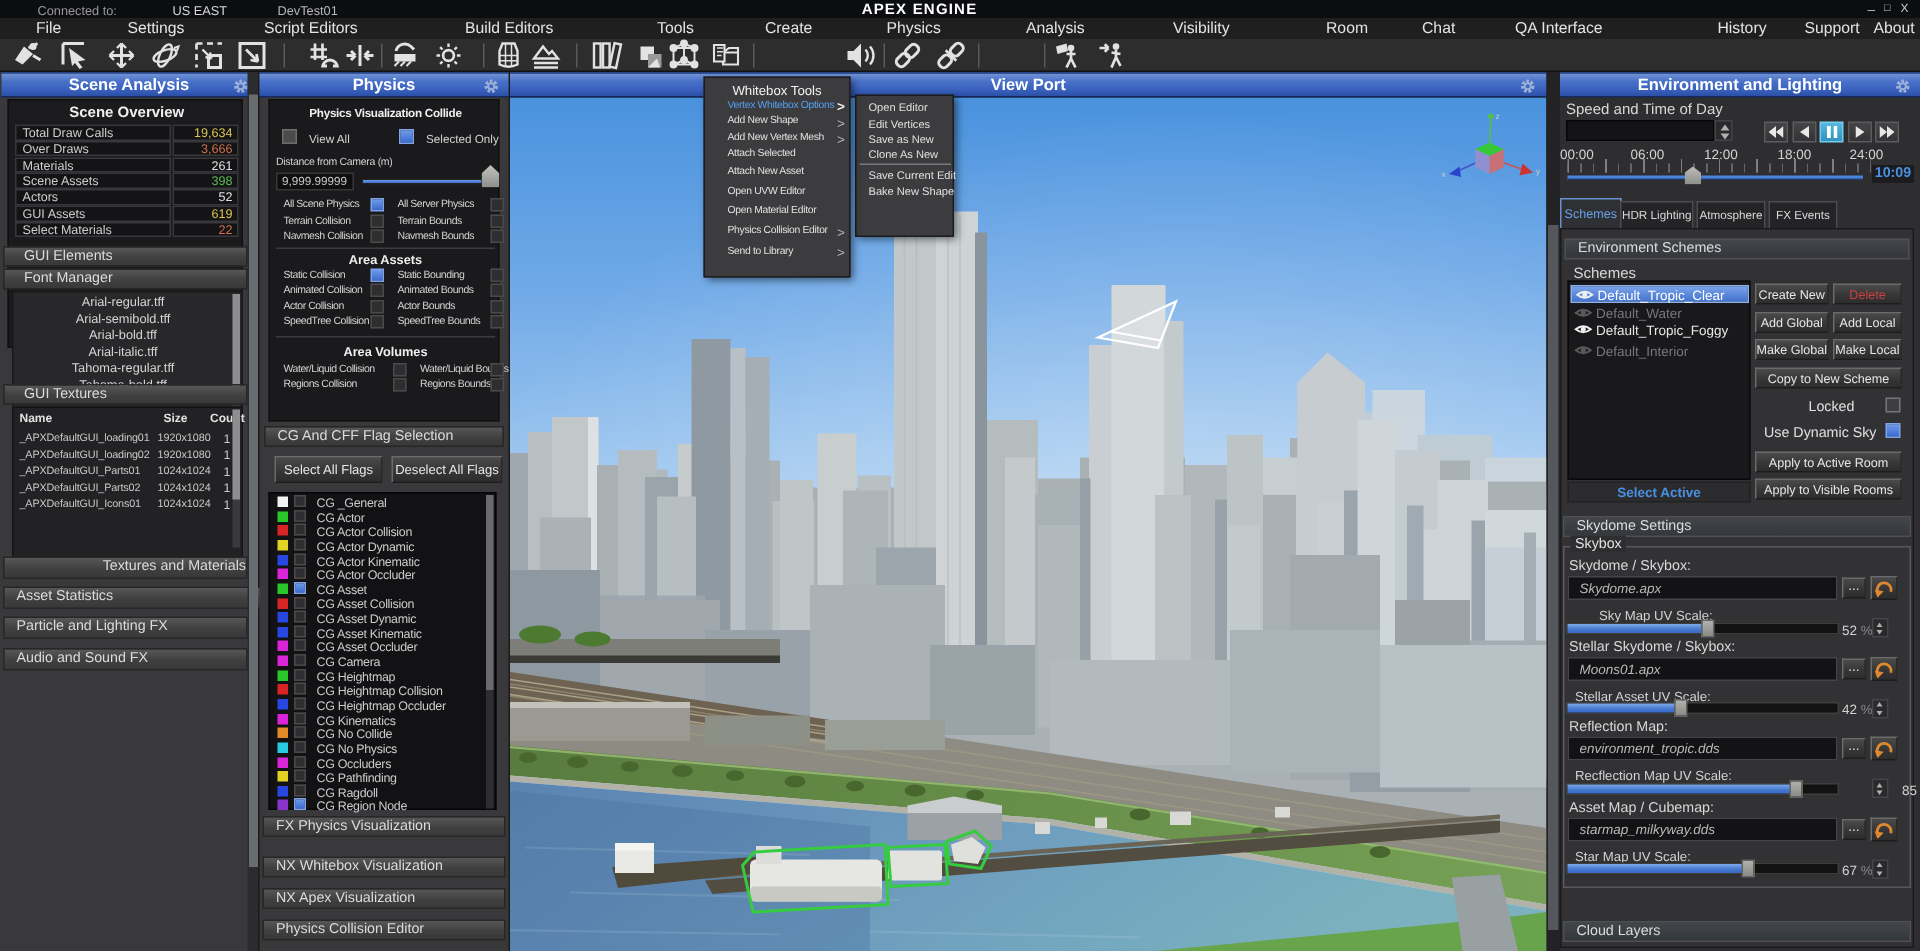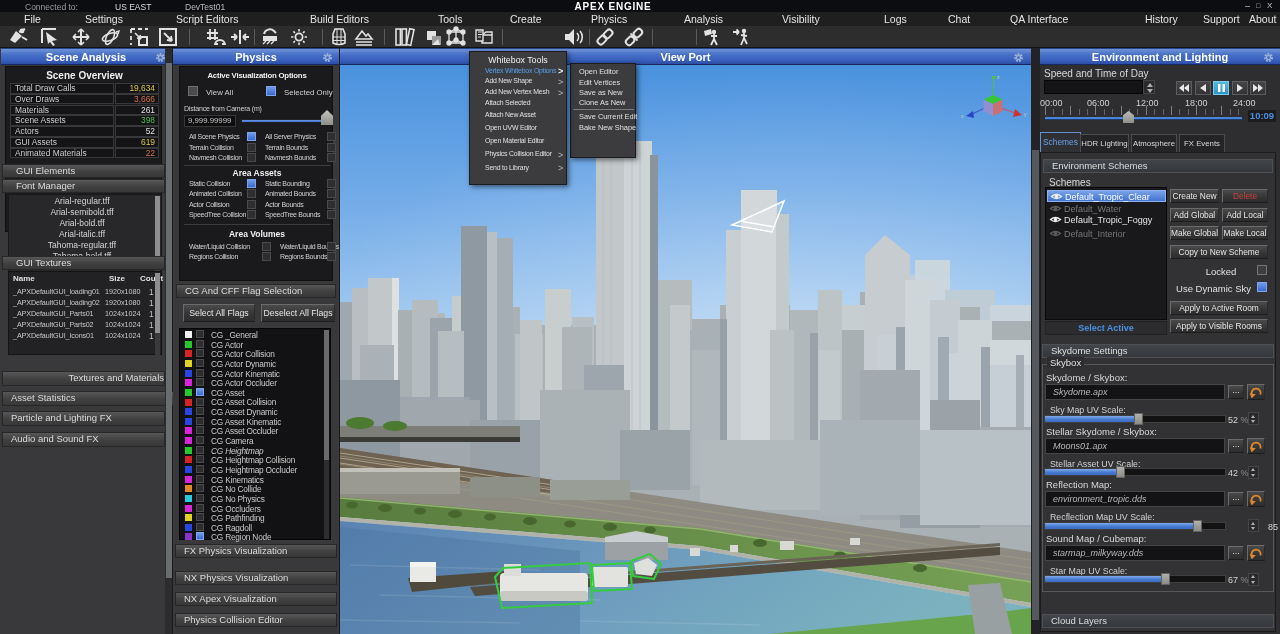--- a/index.html
+++ b/index.html
@@ -51,21 +51,21 @@
 <div id="menubar">
   <span style="left:24px;">File</span>
   <span style="left:85px;">Settings</span>
   <span style="left:176px;">Script Editors</span>
   <span style="left:310px;">Build Editors</span>
   <span style="left:438px;">Tools</span>
   <span style="left:510px;">Create</span>
   <span style="left:591px;">Physics</span>
   <span style="left:684px;">Analysis</span>
   <span style="left:782px;">Visibility</span>
-  <span style="left:884px;">Logs</span>
+  <span style="left:884px;">Room</span>
   <span style="left:948px;">Chat</span>
   <span style="left:1010px;">QA Interface</span>
   <span style="left:1145px;">History</span>
   <span style="left:1203px;">Support</span>
   <span style="left:1249px;">About</span>
 </div>
 
 <div id="toolbar">
 <svg width="1280" height="22" style="position:absolute;left:0;top:0;">
 <g fill="none" stroke="#e2e2e2" stroke-width="1.6">
@@ -229,34 +229,34 @@
       </div>
     <div class="srow" style="top:59.2px;">
         <span class="sl">Actors</span>
         <span class="sv">52</span>
       </div>
     <div class="srow" style="top:70px;">
         <span class="sl">GUI Assets</span>
         <span class="sv" style="color:#dcc64c;">619</span>
       </div>
     <div class="srow" style="top:80.8px;">
-        <span class="sl">Animated Materials</span>
+        <span class="sl">Select Materials</span>
         <span class="sv" style="color:#d0714a;">22</span>
       </div>
   </div>
   <div class="greybar" style="left:2px;top:116px;width:163px;height:14px;padding-left:13px;">GUI Elements</div>
   <div class="greybar" style="left:2px;top:130.5px;width:163px;height:14px;padding-left:13px;">Font Manager</div>
   <div class="abs" style="left:8px;top:146px;width:154px;height:116px;background:#28282a;border:1px solid #19191b;">
     <div class="abs" style="left:0;top:1px;width:146px;text-align:center;color:#d6d6d6;font-size:8.5px;line-height:10.9px;">Arial-regular.tff<br>Arial-semibold.tff<br>Arial-bold.tff<br>Arial-italic.tff<br>Tahoma-regular.tff<br>Tahoma-bold.tff</div>
     <div class="abs" style="right:1px;top:1px;width:5px;height:113px;background:#3a3a3c;">
         <div class="abs" style="left:0;top:0;width:5px;height:70px;background:#8e8e90;"></div>
       </div>
   </div>
   <div class="greybar" style="left:2px;top:208px;width:163px;height:14px;padding-left:13px;">GUI Textures</div>
-  <div class="abs" style="left:8px;top:223px;width:154px;height:84px;background:#222224;border:1px solid #141416;">
+  <div class="abs" style="left:8px;top:223px;width:154px;height:101px;background:#222224;border:1px solid #141416;">
     <div class="abs" style="left:4px;top:2px;color:#e0e0e0;font-size:8px;font-weight:bold;">Name</div>
     <div class="abs" style="left:100px;top:2px;color:#e0e0e0;font-size:8px;font-weight:bold;">Size</div>
     <div class="abs" style="left:131px;top:2px;color:#e0e0e0;font-size:8px;font-weight:bold;">Count</div>
     <div class="row" style="left:4px;top:15px;font-size:7.2px;letter-spacing:-0.1px;">_APXDefaultGUI_loading01</div>
       <div class="row" style="left:96px;top:15px;font-size:7.2px;">1920x1080</div>
       <div class="row" style="left:140px;top:15px;font-size:8.3px;">1</div>
     <div class="row" style="left:4px;top:26px;font-size:7.2px;letter-spacing:-0.1px;">_APXDefaultGUI_loading02</div>
       <div class="row" style="left:96px;top:26px;font-size:7.2px;">1920x1080</div>
       <div class="row" style="left:140px;top:26px;font-size:8.3px;">1</div>
     <div class="row" style="left:4px;top:37px;font-size:7.2px;letter-spacing:-0.1px;">_APXDefaultGUI_Parts01</div>
@@ -282,21 +282,21 @@
 </div>
 
 <div id="physpanel" class="abs" style="left:173px;top:48px;width:166px;height:586px;background:#39393b;">
   <div class="bluehdr" style="left:0;top:0;width:166px;">Physics
     <svg class="gear" style="right:6px;" viewBox="0 0 12 12">
         <circle cx="6" cy="6" r="3.6" fill="none" stroke="#9ab0d8" stroke-width="2.6" stroke-dasharray="1.9 1.2"></circle>
         <circle cx="6" cy="6" r="2.2" fill="none" stroke="#9ab0d8" stroke-width="1.4"></circle>
       </svg>
   </div>
   <div class="panelbox" style="left:6px;top:18px;width:154px;height:215px;background:#1a1a1c;">
-    <div class="abs" style="left:0;top:4px;width:154px;text-align:center;color:#efefef;font-weight:bold;font-size:7.8px;letter-spacing:-0.2px;">Active Visualization Options</div>
+    <div class="abs" style="left:0;top:4px;width:154px;text-align:center;color:#efefef;font-weight:bold;font-size:7.8px;letter-spacing:-0.2px;">Physics Visualization Collide</div>
     <div class="cb" style="left:8px;top:19px;"></div>
       <div class="lbl" style="left:26px;top:20.5px;font-size:7.8px;">View All</div>
     <div class="cb blue" style="left:86px;top:19px;"></div>
       <div class="lbl" style="left:104px;top:20.5px;font-size:7.8px;">Selected Only</div>
     <div class="lbl" style="left:4px;top:38px;font-size:7px;letter-spacing:-0.2px;">Distance from Camera  (m)</div>
     <div class="abs" style="left:4px;top:48px;width:52px;height:12px;background:#0e0e0e;border:1px solid #38383a;color:#c8c8c8;font-size:7.8px;line-height:10px;padding-left:3px;">9,999.99999</div>
     <div class="abs" style="left:61px;top:52px;width:81px;height:4px;background:linear-gradient(180deg,#6f9ae8,#3a6ad0);border:1px solid #222;"></div>
     <div class="abs" style="left:141px;top:43px;width:12px;height:15px;background:linear-gradient(180deg,#c2c2be,#8e8e8a);clip-path:polygon(50% 0,100% 38%,100% 100%,0 100%,0 38%);"></div>
 
     <div class="plbl" style="left:9px;top:66px;">All Scene Physics</div>
@@ -375,21 +375,21 @@
     <div class="cb dark" style="left:16px;top:87.8px;width:8px;height:8px;"></div>
     <div class="frow" style="left:31px;top:87.8px;font-size:8.3px;">CG Asset Kinematic</div>
     <div class="sq" style="left:5px;top:98.4px;background:#da24da;"></div>
     <div class="cb dark" style="left:16px;top:97.4px;width:8px;height:8px;"></div>
     <div class="frow" style="left:31px;top:97.4px;font-size:8.3px;">CG Asset Occluder</div>
     <div class="sq" style="left:5px;top:108.0px;background:#da24da;"></div>
     <div class="cb dark" style="left:16px;top:107.0px;width:8px;height:8px;"></div>
     <div class="frow" style="left:31px;top:107.0px;font-size:8.3px;">CG Camera</div>
     <div class="sq" style="left:5px;top:117.7px;background:#28c828;"></div>
     <div class="cb dark" style="left:16px;top:116.7px;width:8px;height:8px;"></div>
-    <div class="frow" style="left:31px;top:116.7px;font-size:8.3px;font-style:italic;">CG Heightmap</div>
+    <div class="frow" style="left:31px;top:116.7px;font-size:8.3px;">CG Heightmap</div>
     <div class="sq" style="left:5px;top:127.3px;background:#d82424;"></div>
     <div class="cb dark" style="left:16px;top:126.3px;width:8px;height:8px;"></div>
     <div class="frow" style="left:31px;top:126.3px;font-size:8.3px;">CG Heightmap Collision</div>
     <div class="sq" style="left:5px;top:137.0px;background:#2846e2;"></div>
     <div class="cb dark" style="left:16px;top:136.0px;width:8px;height:8px;"></div>
     <div class="frow" style="left:31px;top:136.0px;font-size:8.3px;">CG Heightmap Occluder</div>
     <div class="sq" style="left:5px;top:146.6px;background:#da24da;"></div>
     <div class="cb dark" style="left:16px;top:145.6px;width:8px;height:8px;"></div>
     <div class="frow" style="left:31px;top:145.6px;font-size:8.3px;text-align:center;">CG Kinematics</div>
     <div class="sq" style="left:5px;top:156.2px;background:#e28a24;"></div>
@@ -408,21 +408,21 @@
     <div class="cb dark" style="left:16px;top:193.8px;width:8px;height:8px;"></div>
     <div class="frow" style="left:31px;top:193.8px;font-size:8.3px;">CG Ragdoll</div>
     <div class="sq" style="left:5px;top:204.4px;background:#8a34cc;"></div>
     <div class="cb blue" style="left:16px;top:203.4px;width:8px;height:8px;"></div>
     <div class="frow" style="left:31px;top:203.4px;font-size:8.3px;">CG Region Node</div>
     <div class="abs" style="right:1px;top:1px;width:5px;height:209px;background:#2e2e30;">
         <div class="abs" style="left:0;top:0;width:5px;height:130px;background:#6a6a6c;"></div>
       </div>
   </div>
   <div class="greybar" style="left:2px;top:496px;width:162px;height:14px;">FX Physics Visualization</div>
-  <div class="greybar" style="left:2px;top:522.5px;width:162px;height:14px;">NX Physics Visualization</div>
+  <div class="greybar" style="left:2px;top:522.5px;width:162px;height:14px;">NX Whitebox Visualization</div>
   <div class="greybar" style="left:2px;top:543.5px;width:162px;height:14px;">NX Apex Visualization</div>
   <div class="greybar" style="left:2px;top:565px;width:162px;height:14px;">Physics Collision Editor</div>
 </div>
 
 <div id="viewport" class="abs" style="left:340px;top:48px;width:691px;height:586px;background:#222;">
   <div class="bluehdr" style="left:0;top:0;width:691px;">View Port
     <svg class="gear" style="right:7px;" viewBox="0 0 12 12">
         <circle cx="6" cy="6" r="3.6" fill="none" stroke="#9ab0d8" stroke-width="2.6" stroke-dasharray="1.9 1.2"></circle>
         <circle cx="6" cy="6" r="2.2" fill="none" stroke="#9ab0d8" stroke-width="1.4"></circle>
       </svg>
@@ -785,21 +785,21 @@
   <div class="abs" style="left:7px;top:309px;background:#2e2e30;padding:0 3px;color:#e0e0e0;font-size:9.5px;">Skybox</div>
     <div class="lbl10" style="left:6px;top:324px;font-size:9.5px;">Skydome / Skybox:</div>
   <div class="abs" style="left:5px;top:336px;width:180px;height:16px;background:#131315;border:1px solid #454549;color:#b8b8b8;font-size:9px;font-style:italic;line-height:15px;padding-left:7px;">Skydome.apx</div>
   <div class="btn" style="left:188px;top:337px;width:16px;height:14px;line-height:9px;font-size:9px;">...</div>
   <div class="btn" style="left:207px;top:336px;width:18px;height:16px;">
     <svg width="14" height="12" style="margin-top:1px;">
         <path d="M11.5,8.5 A4.6,4.6 0 1 0 3,9.3" fill="none" stroke="#e08830" stroke-width="1.8"></path>
         <polygon points="0.8,7.2 6.8,8.2 2.6,12.4" fill="#e08830"></polygon>
       </svg>
   </div>
-  <div class="lbl" style="left:10px;top:357px;font-size:8.8px;">Sky Map UV Scale:</div>
+  <div class="lbl" style="left:26px;top:357px;font-size:8.8px;">Sky Map UV Scale:</div>
   <div class="slidertrack" style="left:4px;top:366.5px;width:182px;height:8px;"></div>
   <div class="sliderfill" style="left:5px;top:367.5px;width:94px;height:6px;"></div>
   <div class="sliderhandle" style="left:94px;top:364.5px;width:9px;height:12px;"></div>
   <div class="lbl" style="left:188px;top:366.5px;font-size:9px;">52 <span style="color:#88888a;">%</span></div>
   <div class="abs" style="left:208px;top:364.0px;width:11px;height:13px;background:#2a2a2c;border:1px solid #454547;">
     <div class="abs" style="left:2px;top:1.5px;width:0;height:0;border-left:2.8px solid transparent;border-right:2.8px solid transparent;border-bottom:3.5px solid #b0b0b0;"></div>
     <div class="abs" style="left:2px;top:7px;width:0;height:0;border-left:2.8px solid transparent;border-right:2.8px solid transparent;border-top:3.5px solid #b0b0b0;"></div>
   </div>
   <div class="lbl10" style="left:6px;top:377.8px;font-size:9.5px;">Stellar Skydome / Skybox:</div>
   <div class="abs" style="left:5px;top:389.8px;width:180px;height:16px;background:#131315;border:1px solid #454549;color:#b8b8b8;font-size:9px;font-style:italic;line-height:15px;padding-left:7px;">Moons01.apx</div>
@@ -830,21 +830,21 @@
   </div>
   <div class="lbl" style="left:10px;top:464.2px;font-size:8.8px;">Recflection Map UV Scale:</div>
   <div class="slidertrack" style="left:4px;top:473.7px;width:182px;height:8px;"></div>
   <div class="sliderfill" style="left:5px;top:474.7px;width:153px;height:6px;"></div>
   <div class="sliderhandle" style="left:153px;top:471.7px;width:9px;height:12px;"></div>
   <div class="lbl" style="left:188px;top:473.7px;font-size:9px;padding-left:40px;">85 <span style="color:#88888a;">%</span></div>
   <div class="abs" style="left:208px;top:471.2px;width:11px;height:13px;background:#2a2a2c;border:1px solid #454547;">
     <div class="abs" style="left:2px;top:1.5px;width:0;height:0;border-left:2.8px solid transparent;border-right:2.8px solid transparent;border-bottom:3.5px solid #b0b0b0;"></div>
     <div class="abs" style="left:2px;top:7px;width:0;height:0;border-left:2.8px solid transparent;border-right:2.8px solid transparent;border-top:3.5px solid #b0b0b0;"></div>
   </div>
-  <div class="lbl10" style="left:6px;top:484.6px;font-size:9.5px;">Sound Map / Cubemap:</div>
+  <div class="lbl10" style="left:6px;top:484.6px;font-size:9.5px;">Asset Map / Cubemap:</div>
   <div class="abs" style="left:5px;top:496.6px;width:180px;height:16px;background:#131315;border:1px solid #454549;color:#b8b8b8;font-size:9px;font-style:italic;line-height:15px;padding-left:7px;">starmap_milkyway.dds</div>
   <div class="btn" style="left:188px;top:497.6px;width:16px;height:14px;line-height:9px;font-size:9px;">...</div>
   <div class="btn" style="left:207px;top:496.6px;width:18px;height:16px;">
     <svg width="14" height="12" style="margin-top:1px;">
         <path d="M11.5,8.5 A4.6,4.6 0 1 0 3,9.3" fill="none" stroke="#e08830" stroke-width="1.8"></path>
         <polygon points="0.8,7.2 6.8,8.2 2.6,12.4" fill="#e08830"></polygon>
       </svg>
   </div>
   <div class="lbl" style="left:10px;top:517.6px;font-size:8.8px;">Star Map UV Scale:</div>
   <div class="slidertrack" style="left:4px;top:527.1px;width:182px;height:8px;"></div>

